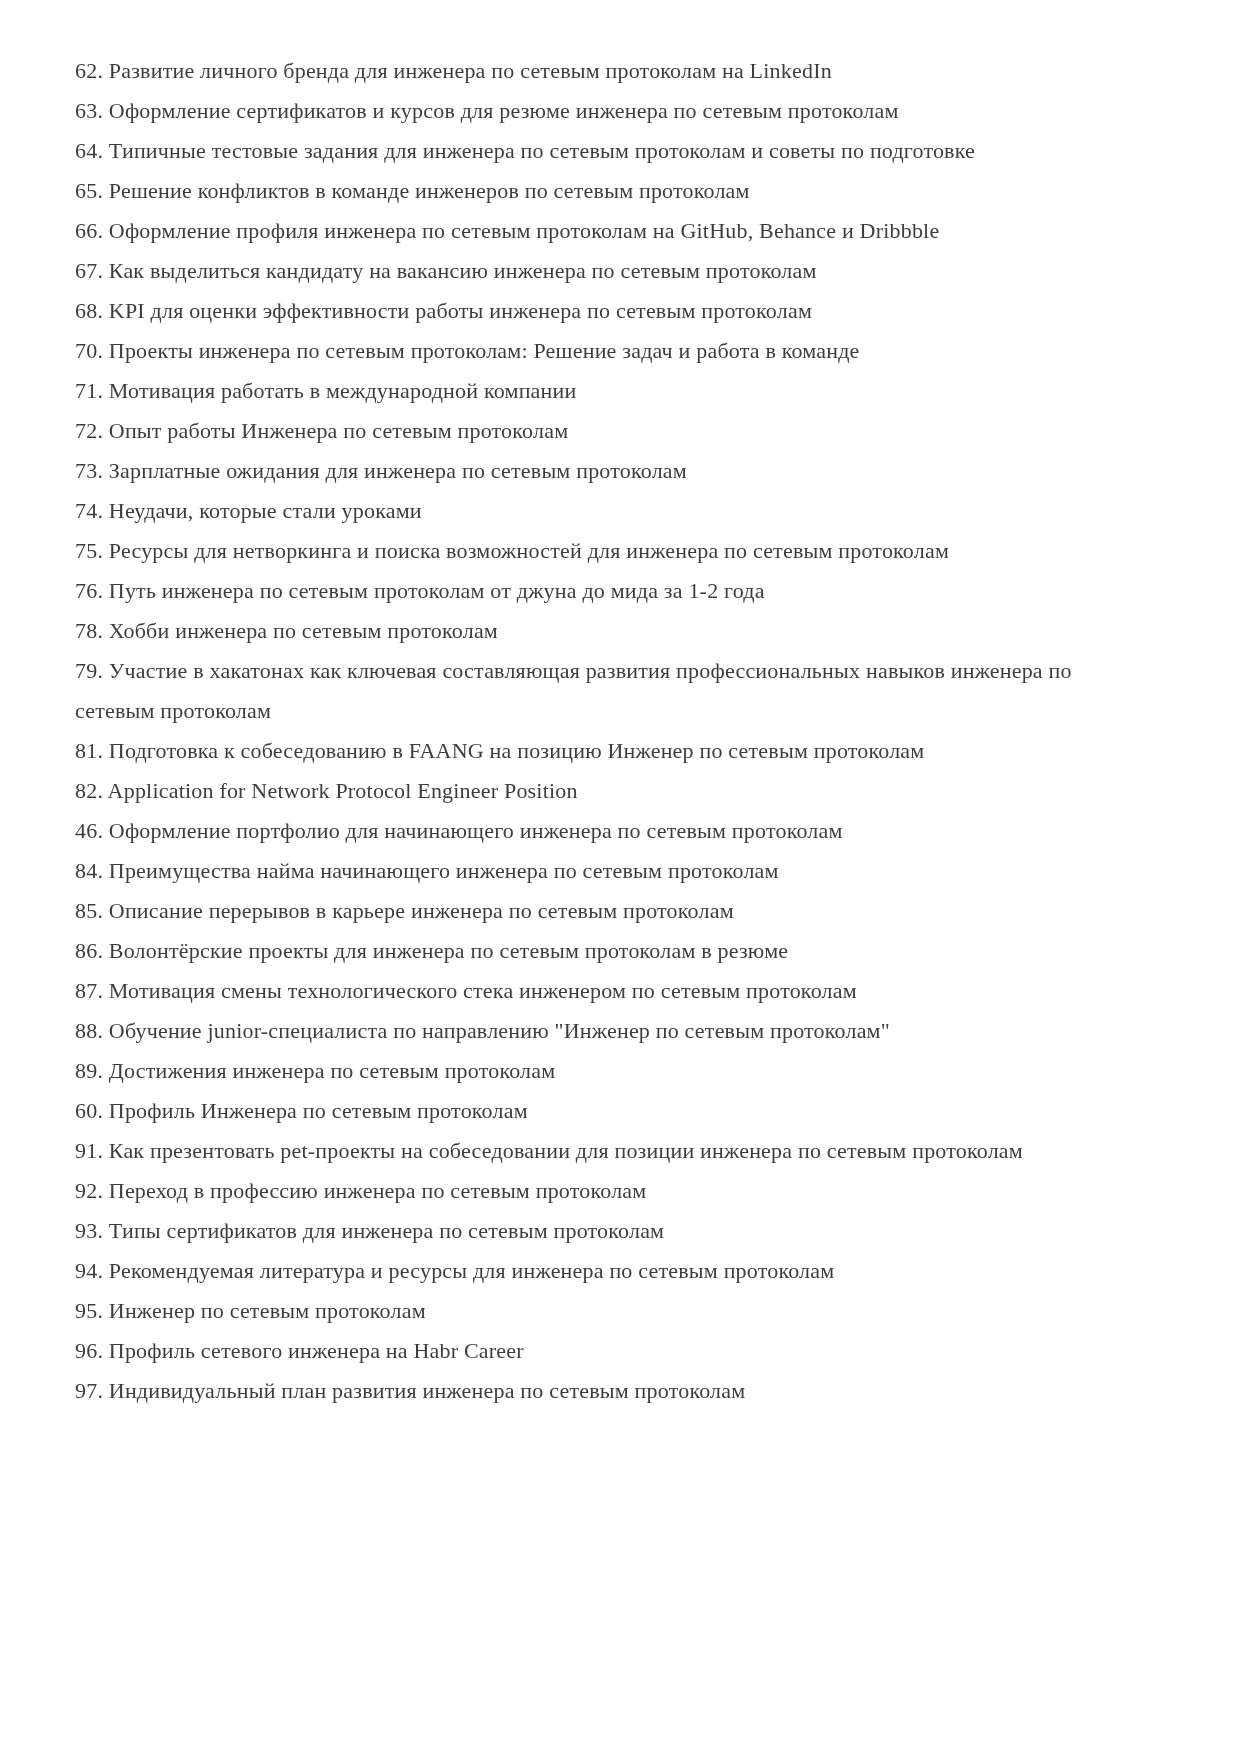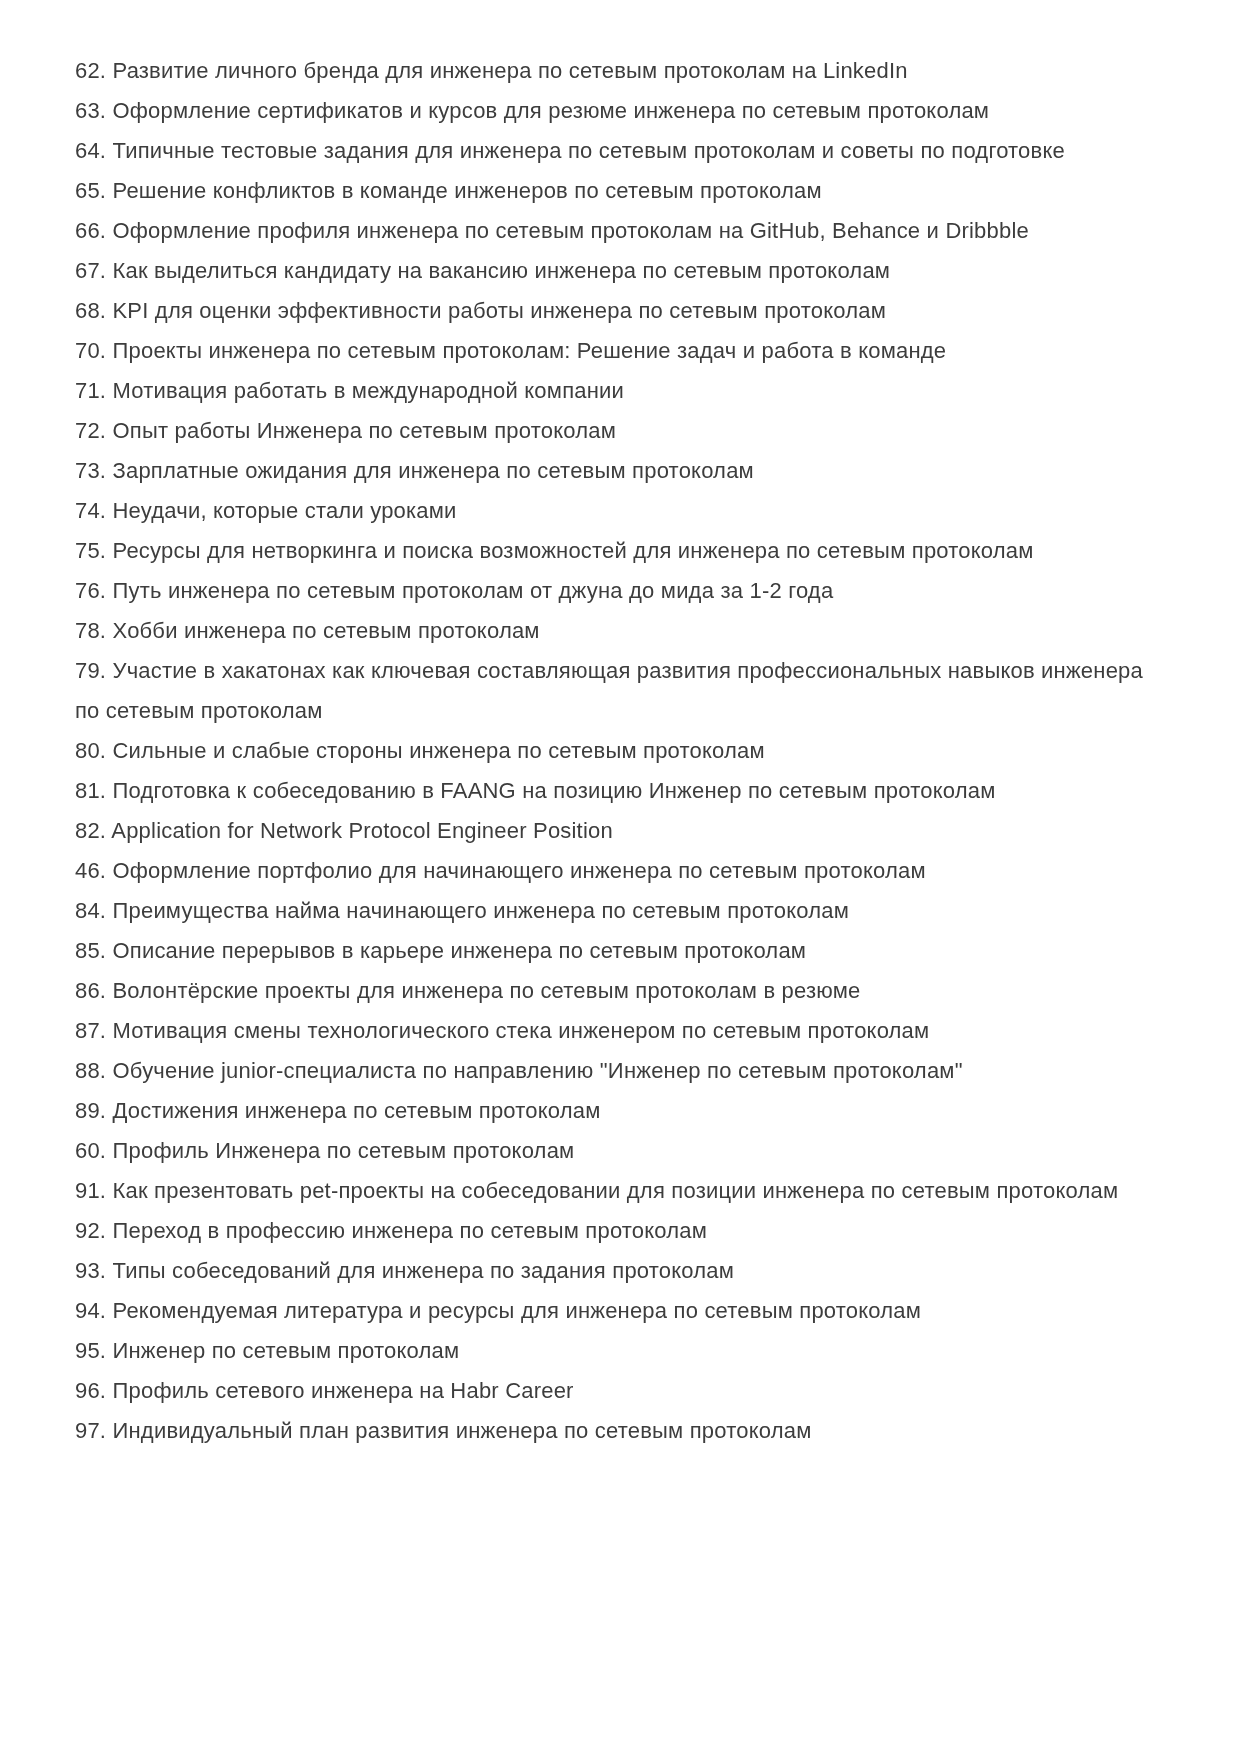--- a/index.html
+++ b/index.html
@@ -12,21 +12,21 @@
     width: 1239px;
     height: 1753px;
     background: #ffffff;
     box-sizing: border-box;
     padding: 51px 84px 0 75px;
     overflow: hidden;
   }
   .numbered-list p {
     margin: 0;
     padding: 0;
-    font-family: Liberation Sans, sans-serif;
+    font-family: Liberation Serif, serif;
     font-size: 22px;
     line-height: 40px;
     letter-spacing: 0.2px;
     color: #3d3d3d;
     font-weight: 400;
     text-align: left;
   }
   .numbered-list .num {
     display: inline;
   }
@@ -46,32 +46,31 @@
       <p><span class="num">68.</span> <span>KPI для оценки эффективности работы инженера по сетевым протоколам</span></p>
       <p><span class="num">70.</span> <span>Проекты инженера по сетевым протоколам: Решение задач и работа в команде</span></p>
       <p><span class="num">71.</span> <span>Мотивация работать в международной компании</span></p>
       <p><span class="num">72.</span> <span>Опыт работы Инженера по сетевым протоколам</span></p>
       <p><span class="num">73.</span> <span>Зарплатные ожидания для инженера по сетевым протоколам</span></p>
       <p><span class="num">74.</span> <span>Неудачи, которые стали уроками</span></p>
       <p><span class="num">75.</span> <span>Ресурсы для нетворкинга и поиска возможностей для инженера по сетевым протоколам</span></p>
       <p><span class="num">76.</span> <span>Путь инженера по сетевым протоколам от джуна до мида за 1-2 года</span></p>
       <p><span class="num">78.</span> <span>Хобби инженера по сетевым протоколам</span></p>
       <p><span class="num">79.</span> <span>Участие в хакатонах как ключевая составляющая развития профессиональных навыков инженера по сетевым протоколам</span></p>
-      <p><span class="num">80.</span> <span>Сильные и слабые стороны инженера по сетевым протоколам</span></p>
       <p><span class="num">81.</span> <span>Подготовка к собеседованию в FAANG на позицию Инженер по сетевым протоколам</span></p>
       <p><span class="num">82.</span> <span>Application for Network Protocol Engineer Position</span></p>
       <p><span class="num">46.</span> <span>Оформление портфолио для начинающего инженера по сетевым протоколам</span></p>
       <p><span class="num">84.</span> <span>Преимущества найма начинающего инженера по сетевым протоколам</span></p>
       <p><span class="num">85.</span> <span>Описание перерывов в карьере инженера по сетевым протоколам</span></p>
       <p><span class="num">86.</span> <span>Волонтёрские проекты для инженера по сетевым протоколам в резюме</span></p>
       <p><span class="num">87.</span> <span>Мотивация смены технологического стека инженером по сетевым протоколам</span></p>
       <p><span class="num">88.</span> <span>Обучение junior-специалиста по направлению "Инженер по сетевым протоколам"</span></p>
       <p><span class="num">89.</span> <span>Достижения инженера по сетевым протоколам</span></p>
       <p><span class="num">60.</span> <span>Профиль Инженера по сетевым протоколам</span></p>
       <p><span class="num">91.</span> <span>Как презентовать pet-проекты на собеседовании для позиции инженера по сетевым протоколам</span></p>
       <p><span class="num">92.</span> <span>Переход в профессию инженера по сетевым протоколам</span></p>
-      <p><span class="num">93.</span> <span>Типы собеседований для инженера по задания протоколам</span></p>
+      <p><span class="num">93.</span> <span>Типы сертификатов для инженера по сетевым протоколам</span></p>
       <p><span class="num">94.</span> <span>Рекомендуемая литература и ресурсы для инженера по сетевым протоколам</span></p>
       <p><span class="num">95.</span> <span>Инженер по сетевым протоколам</span></p>
       <p><span class="num">96.</span> <span>Профиль сетевого инженера на Habr Career</span></p>
       <p><span class="num">97.</span> <span>Индивидуальный план развития инженера по сетевым протоколам</span></p>
     </section>
 </main>
 
 </body></html>

